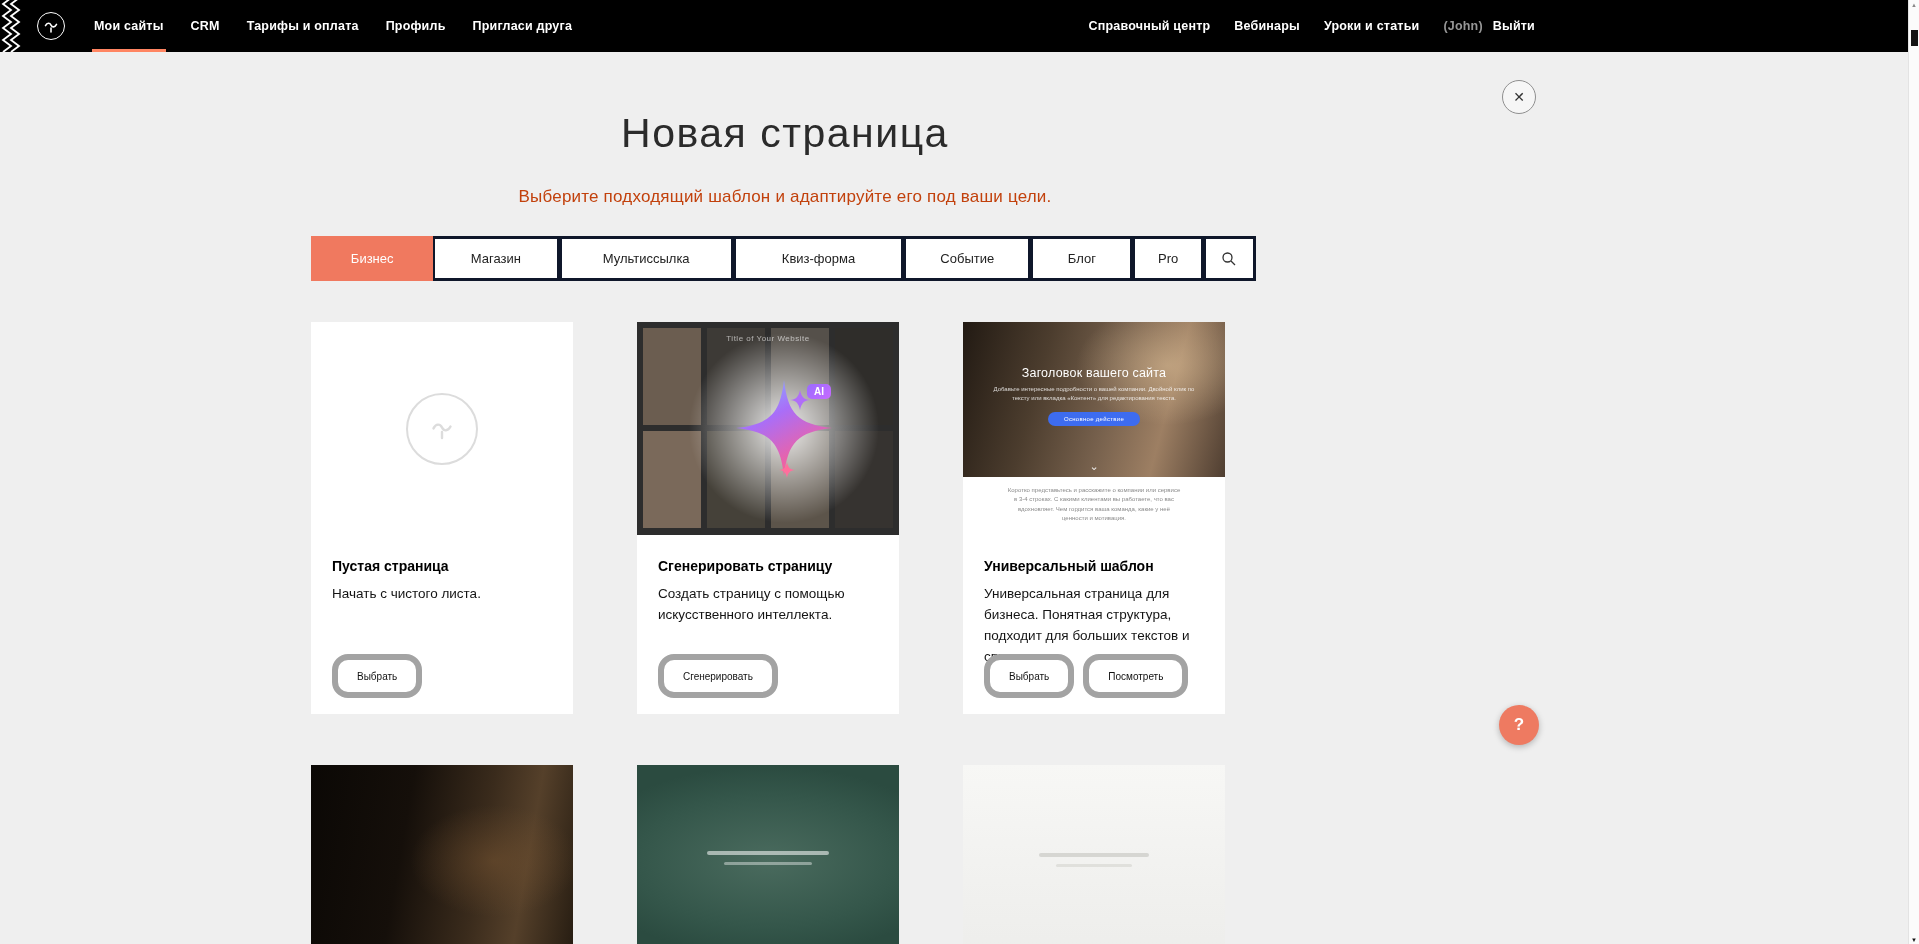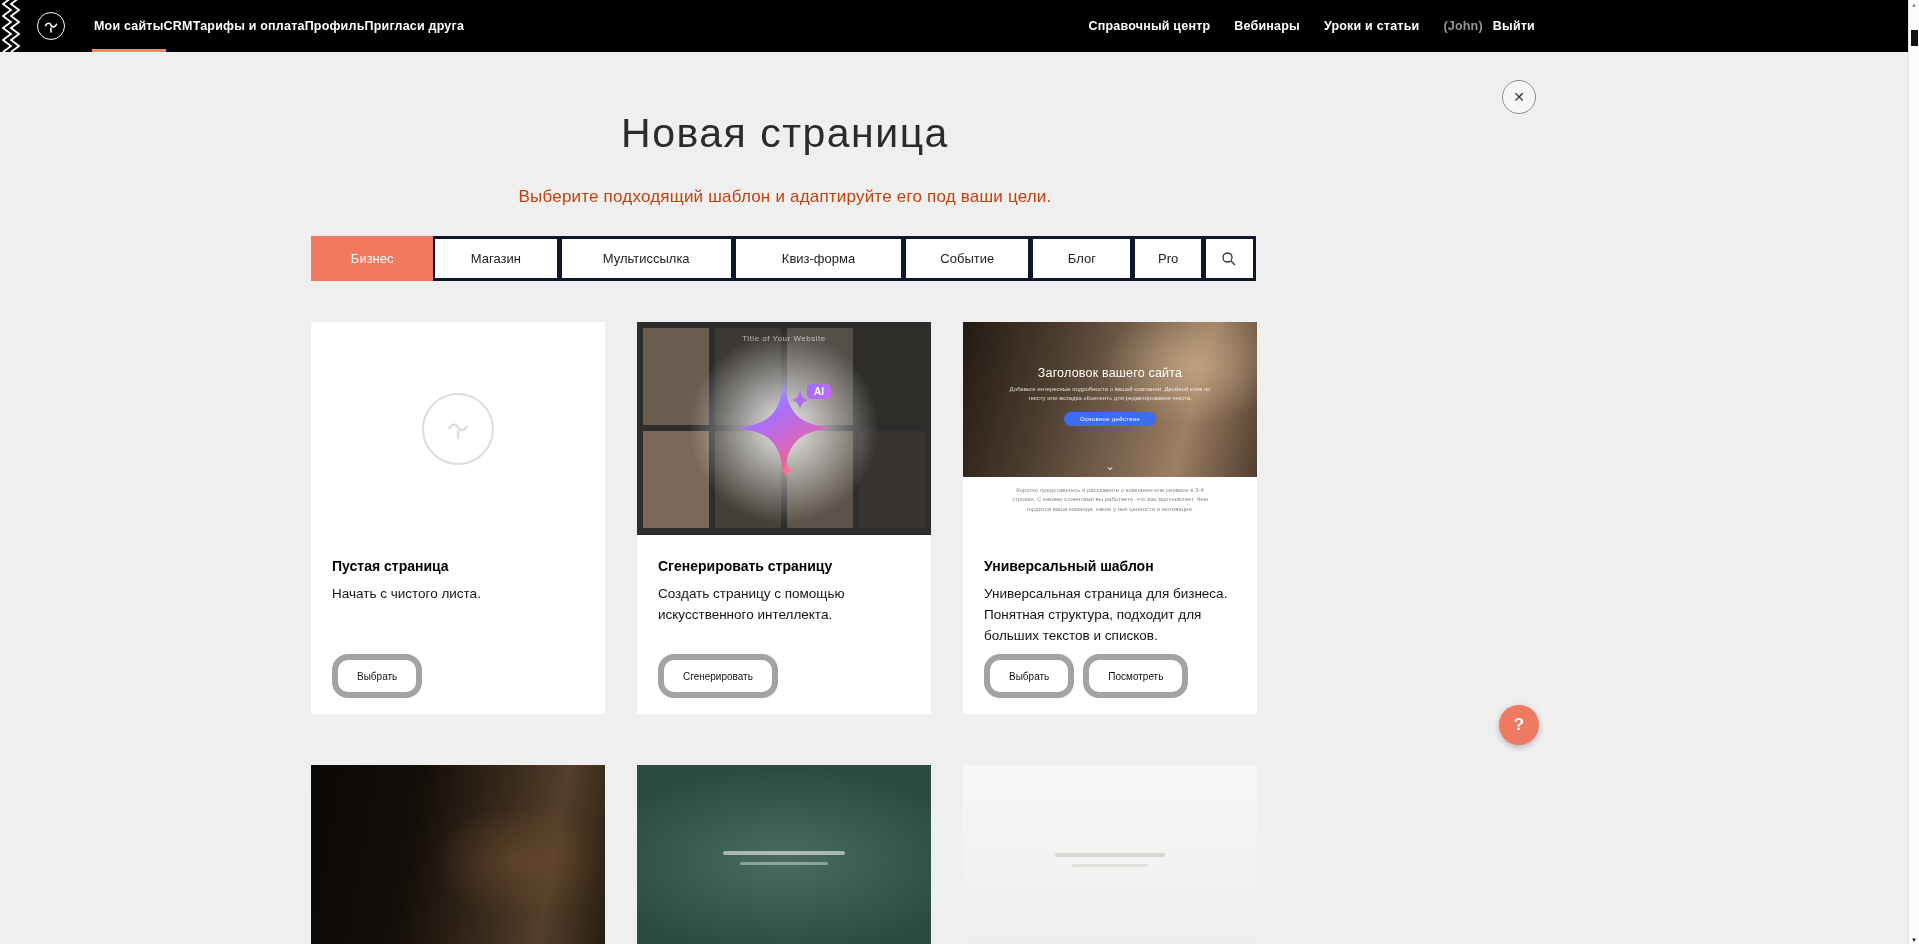--- a/index.html
+++ b/index.html
@@ -6,21 +6,21 @@
   html,body{width:1919px;height:944px;overflow:hidden}
   body{font-family:"Liberation Sans",sans-serif;background:#efefef;
        --accent:#ff8562;--tab-active:#f0795f;--help:#ee7a61}
   #root{position:relative;width:1919px;height:944px;overflow:hidden;background:#efefef}
 
   
   .header{position:absolute;top:0;left:0;width:1919px;height:52px;background:#000;z-index:20}
   .zigzag{position:absolute;left:0;top:0;width:22px;height:52px}
   .logo{position:absolute;left:37px;top:12px;width:28px;height:28px;border:1.5px solid #fff;
         border-radius:50%;display:flex;align-items:center;justify-content:center;color:#fff}
-  .nav-left{position:absolute;left:94px;top:0;height:52px;display:flex;}
+  .nav-left{position:absolute;left:94px;top:0;height:52px;display:flex;gap:27px}
   .nav-right{position:absolute;right:384px;top:0;height:52px;display:flex;gap:24px}
   .nav-item{display:flex;align-items:center;height:52px;color:#fff;font-size:12.5px;
             font-weight:700;cursor:pointer;position:relative;letter-spacing:.2px;white-space:nowrap}
   .nav-item.active::after{content:"";position:absolute;left:-2px;right:-2px;bottom:0;height:3px;background:var(--accent)}
   .user-name{color:#969696;font-weight:700;margin-right:10px}
   .logout{color:#fff;font-weight:700}
 
   
   .close-btn{position:absolute;left:1502px;top:80px;width:34px;height:34px;border-radius:50%;
              border:1px solid #8f8f8f;background:#f6f6f6;display:flex;align-items:center;
@@ -41,21 +41,21 @@
        display:flex;align-items:center;justify-content:center;cursor:pointer}
   .tab:first-child{margin-left:0}
   .tab.active{background:var(--tab-active);border-color:var(--tab-active);color:#fff;z-index:1}
   .tab:nth-child(1){width:127px}.tab:nth-child(2){width:132px}.tab:nth-child(3){width:182px}
   .tab:nth-child(4){width:178px}.tab:nth-child(5){width:133px}.tab:nth-child(6){width:107px}
   .tab:nth-child(7){width:74px}.tab:nth-child(8){width:55px}
 
   
   .grid{position:absolute;top:322px;left:311px;width:946px;display:grid;
         grid-template-columns:repeat(3,294px);column-gap:32px;row-gap:51px}
-  .card{position:relative;width:294px;height:392px;background:#fff;overflow:hidden}
+  .card{position:relative;width:262px;height:392px;background:#fff;overflow:hidden}
   .card-image{position:relative;height:213px;overflow:hidden}
   .card-title{position:absolute;top:236px;left:21px;right:16px;font-size:14px;font-weight:700;color:#000}
   .card-desc{position:absolute;top:262px;left:21px;right:16px;font-size:13.5px;line-height:1.55;color:#141414}
   .card-buttons{position:absolute;left:21px;bottom:16px;display:flex;gap:9px}
   .pill-btn{height:31px;padding:16px 19px;border:6px solid #a3a3a3;border-radius:16px;background:#fff;
             font-size:10px;color:#111;display:flex;align-items:center;cursor:pointer;
             font-family:"Liberation Sans",sans-serif;white-space:nowrap}
 
   
   .blank-image{display:flex;align-items:center;justify-content:center;background:#fff}

